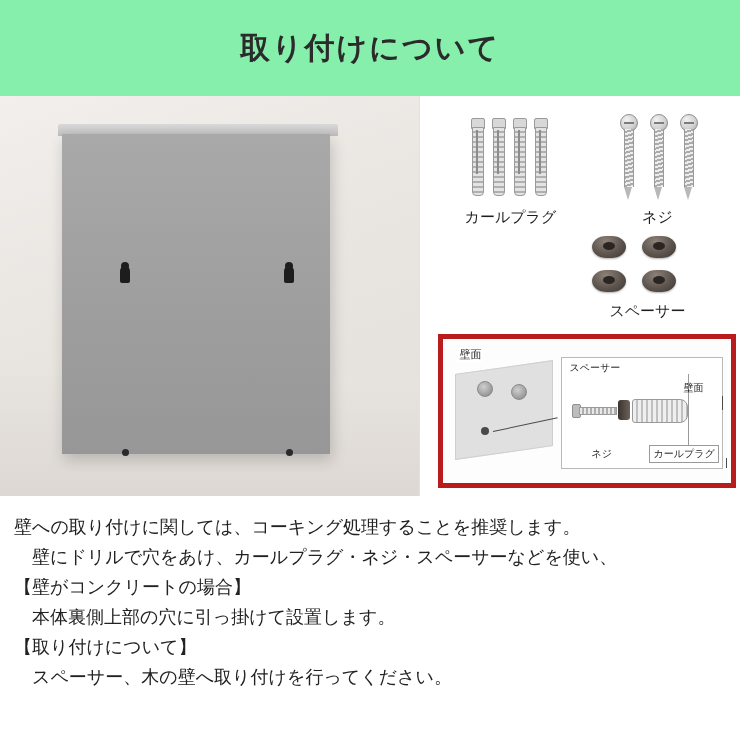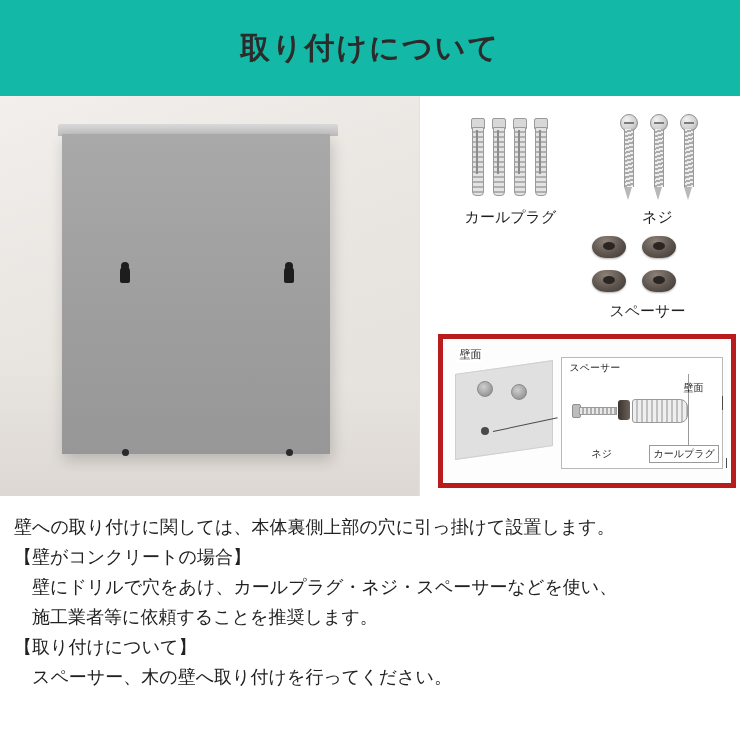--- a/index.html
+++ b/index.html
@@ -20,21 +20,21 @@
     background: #ffffff;
   }
 
   
   .header {
     position: absolute;
     left: 0;
     top: 0;
     width: 740px;
     height: 96px;
-    background: #14b8a6;
+    background: #86efac;
     display: flex;
     align-items: center;
     justify-content: center;
   }
   .header-title {
     font-size: 30px;
     font-weight: bold;
     color: #2b2b2b;
     letter-spacing: 2px;
   }
@@ -541,21 +541,21 @@
 
         <div class="d-label dl-spacer">スペーサー</div>
         <div class="d-label dl-wall">壁面</div>
         <div class="d-label dl-screw">ネジ</div>
         <div class="d-label dl-plug boxed">カールプラグ</div>
       </div>
     </div>
   </div>
 
   <div class="body-text">
-    <div class="line">壁への取り付けに関しては、本体裏側上部の穴に引っ掛けて設置します。</div>
+    <div class="line">壁への取り付けに関しては、コーキング処理することを推奨します。</div>
+    <div class="line indent">壁にドリルで穴をあけ、カールプラグ・ネジ・スペーサーなどを使い、</div>
     <div class="line">【壁がコンクリートの場合】</div>
-    <div class="line indent">壁にドリルで穴をあけ、カールプラグ・ネジ・スペーサーなどを使い、</div>
-    <div class="line indent">施工業者等に依頼することを推奨します。</div>
+    <div class="line indent">本体裏側上部の穴に引っ掛けて設置します。</div>
     <div class="line">【取り付けについて】</div>
     <div class="line indent">スペーサー、木の壁へ取り付けを行ってください。</div>
   </div>
 
 </div>
 
 </body></html>

